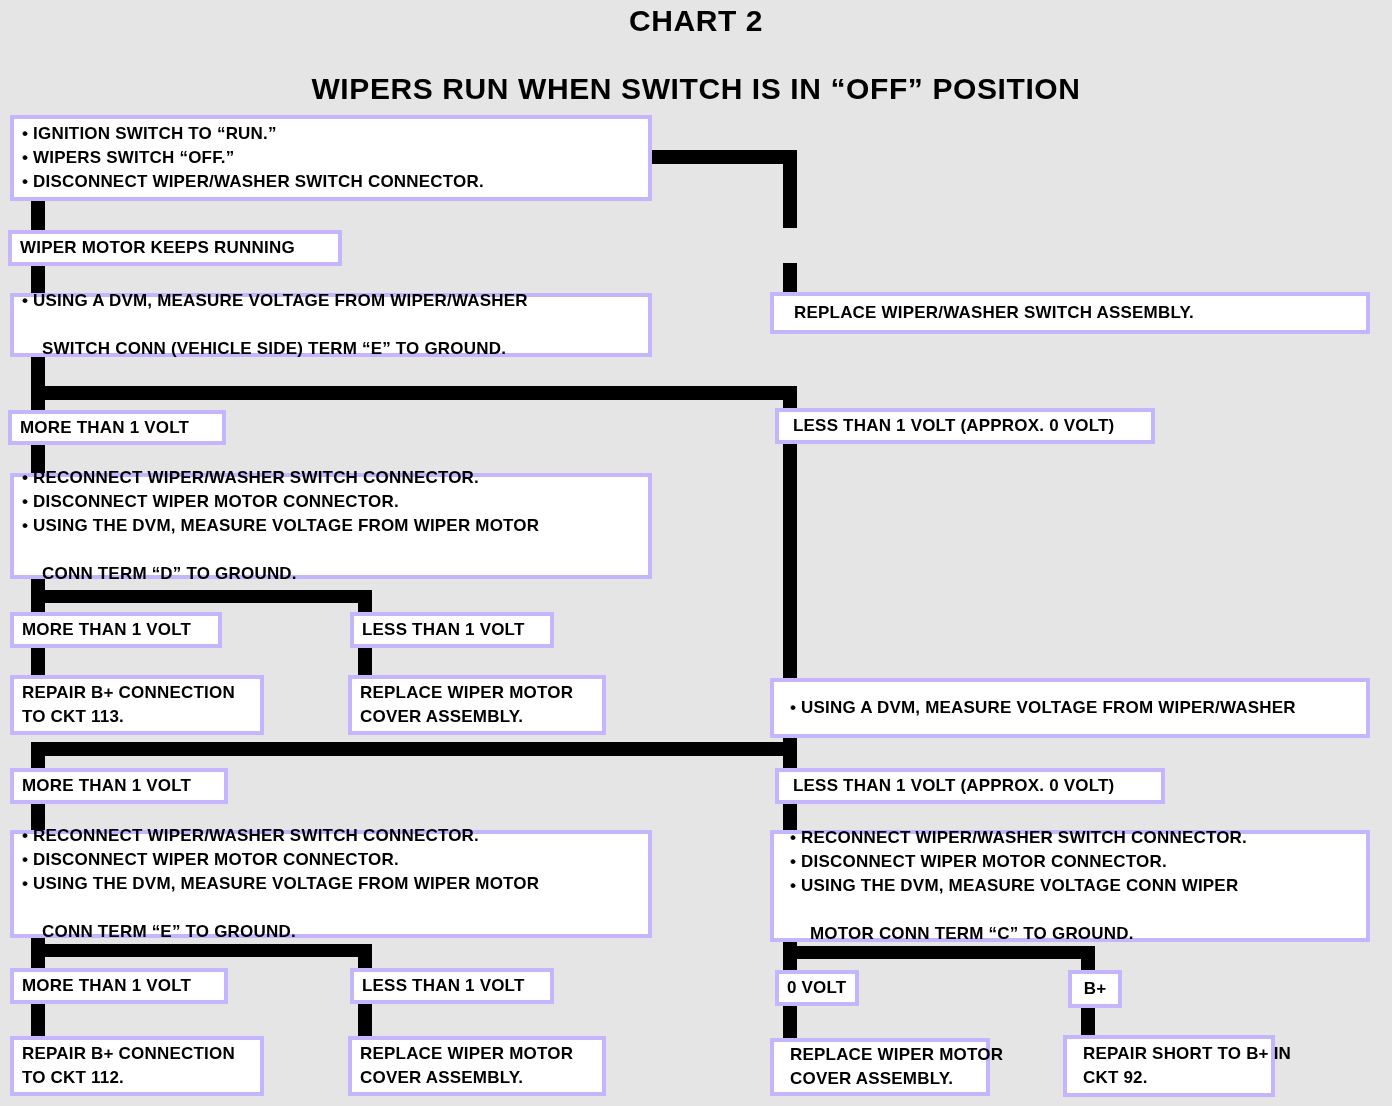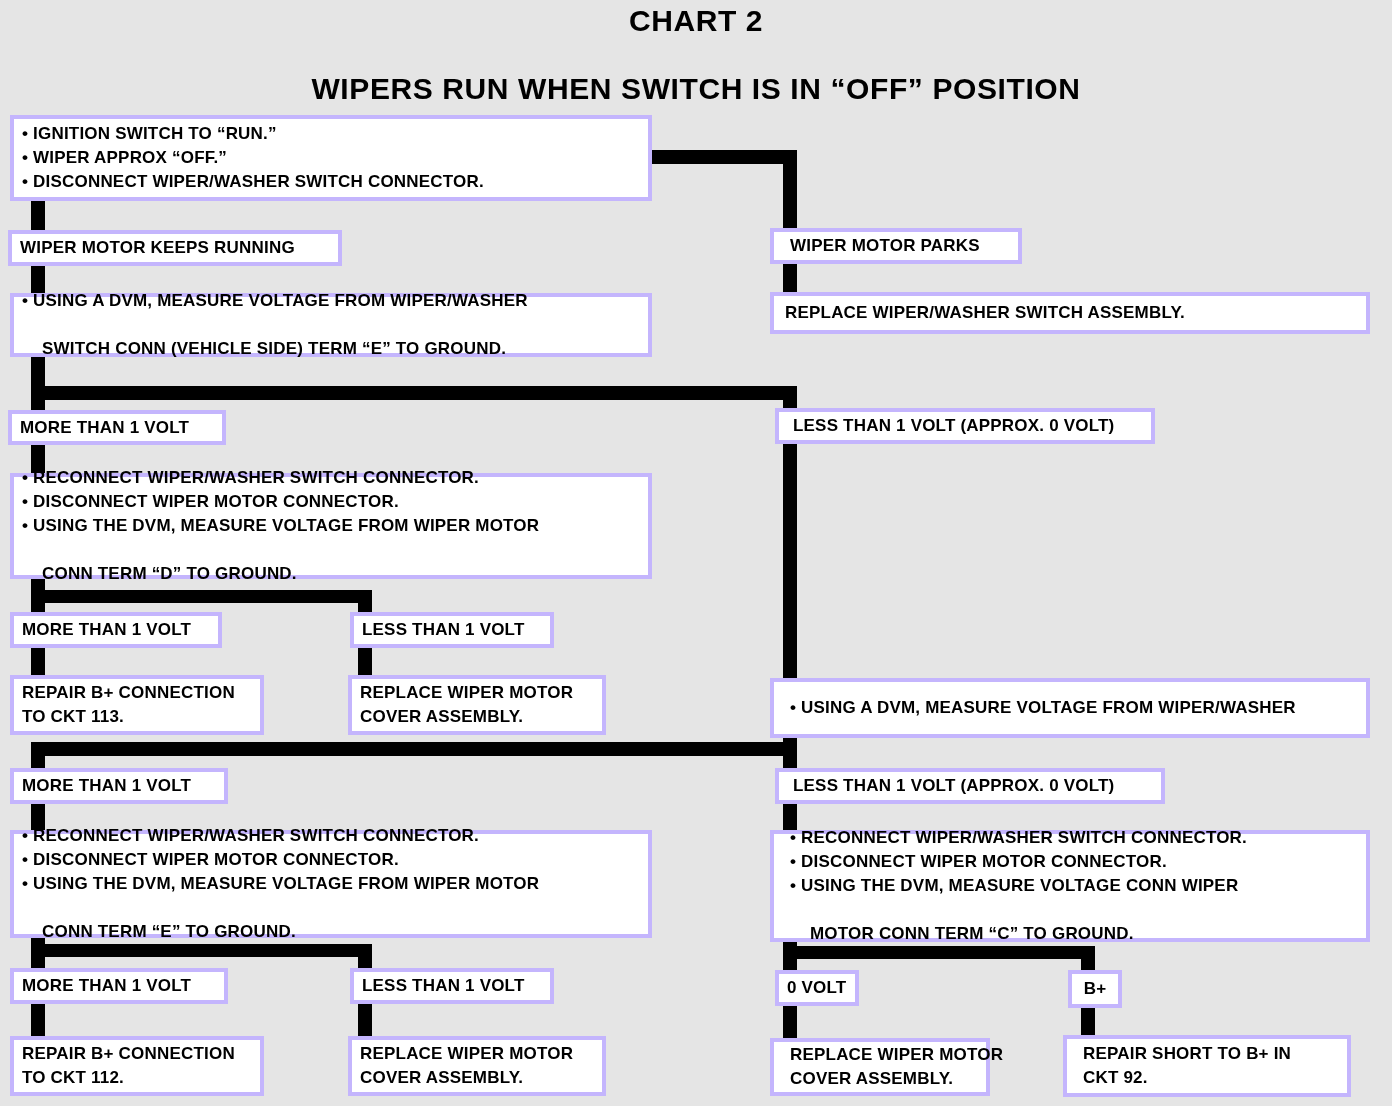--- a/index.html
+++ b/index.html
@@ -64,33 +64,30 @@
   <div class="line" style="left:31px;  top:1003px; width:14px; height:34px;"></div>
   <div class="line" style="left:358px; top:1003px; width:14px; height:34px;"></div>
   <div class="line" style="left:783px; top:941px; width:14px;  height:30px;"></div>
   <div class="line" style="left:783px; top:946px; width:312px; height:13px;"></div>
   <div class="line" style="left:1081px; top:946px; width:14px; height:25px;"></div>
   <div class="line" style="left:783px; top:1005px; width:14px; height:34px;"></div>
   <div class="line" style="left:1081px; top:1007px; width:14px; height:29px;"></div>
 
   <div class="node" style="left:10px; top:115px; width:642px; height:86px;">
     <div class="ln b">IGNITION SWITCH TO “RUN.”</div>
-    <div class="ln b">WIPER APPROX “OFF.”</div>
+    <div class="ln b">WIPERS SWITCH “OFF.”</div>
     <div class="ln b">DISCONNECT WIPER/WASHER SWITCH CONNECTOR.</div>
   </div>
 
   <div class="node" style="left:8px; top:230px; width:334px; height:36px;">
     <div class="ln">WIPER MOTOR KEEPS RUNNING</div>
   </div>
 
-  <div class="node" style="left:770px; top:228px; width:252px; height:36px; padding-left:16px;">
-    <div class="ln">WIPER MOTOR PARKS</div>
-  </div>
 
-  <div class="node" style="left:770px; top:292px; width:600px; height:42px; padding-left:11px;">
+  <div class="node" style="left:770px; top:292px; width:600px; height:42px; padding-left:20px;">
     <div class="ln">REPLACE WIPER/WASHER SWITCH ASSEMBLY.</div>
   </div>
 
   <div class="node" style="left:10px; top:293px; width:642px; height:64px;">
     <div class="ln b">USING A DVM, MEASURE VOLTAGE FROM WIPER/WASHER</div>
     <div class="ln c">SWITCH CONN (VEHICLE SIDE) TERM “E” TO GROUND.</div>
   </div>
 
   <div class="node" style="left:8px; top:410px; width:218px; height:35px;">
     <div class="ln">MORE THAN 1 VOLT</div>
@@ -175,18 +172,18 @@
 
   <div class="node" style="left:1068px; top:970px; width:54px; height:38px;">
     <div class="ln ctr">B+</div>
   </div>
 
   <div class="node" style="left:770px; top:1038px; width:220px; height:58px; padding-left:16px;">
     <div class="ln">REPLACE WIPER MOTOR</div>
     <div class="ln">COVER ASSEMBLY.</div>
   </div>
 
-  <div class="node" style="left:1063px; top:1035px; width:288px; height:62px; padding-left:16px;">
+  <div class="node" style="left:1063px; top:1035px; width:212px; height:62px; padding-left:16px;">
     <div class="ln">REPAIR SHORT TO B+ IN</div>
     <div class="ln">CKT 92.</div>
   </div>
 
 </div>
 
 </body></html>

